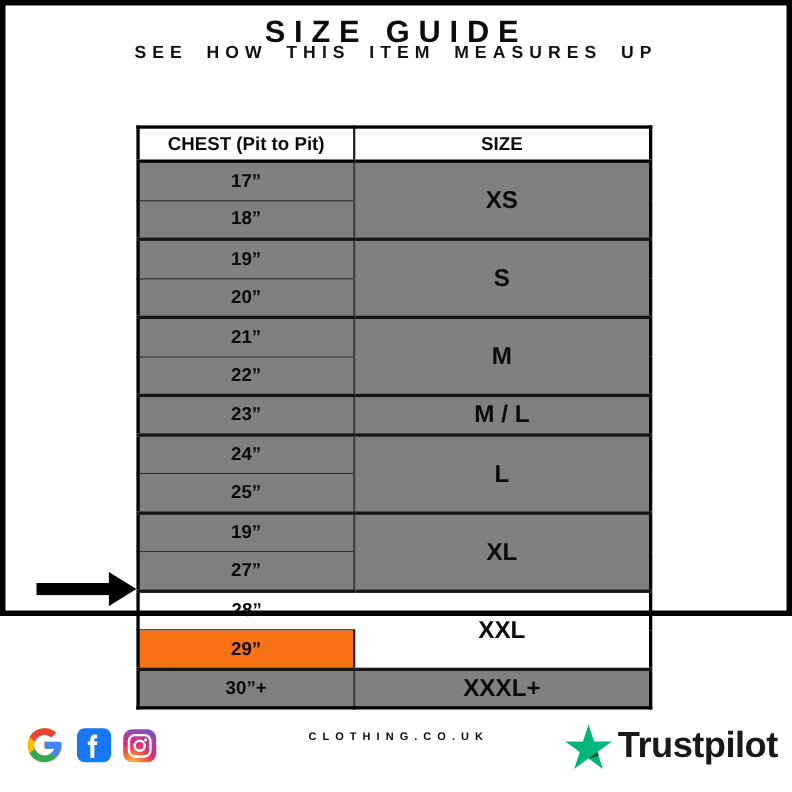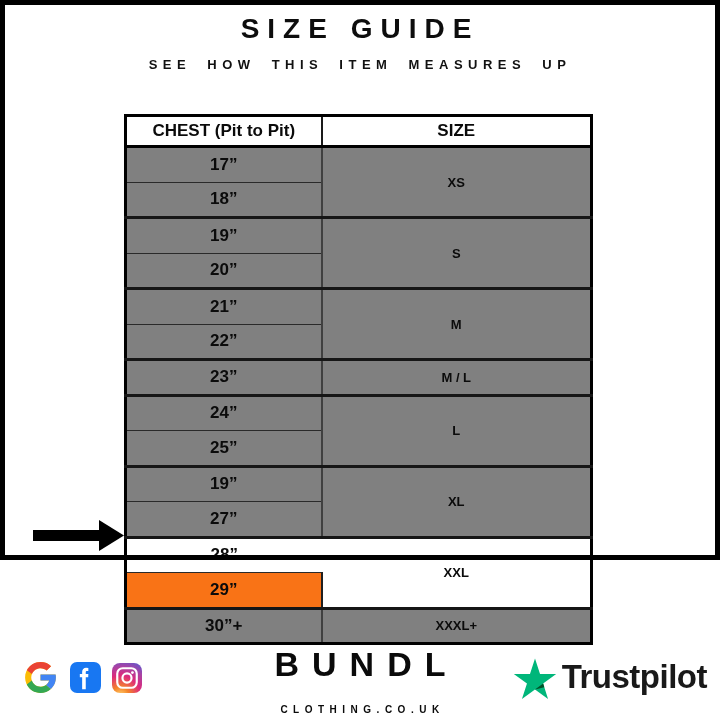--- a/index.html
+++ b/index.html
@@ -4,33 +4,33 @@
 <style>
   * { margin:0; padding:0; box-sizing:border-box; }
   html,body { width:720px; height:720px; background:#fff; overflow:hidden;
               font-family:"Liberation Sans","DejaVu Sans",sans-serif; }
   .canvas { position:relative; width:720px; height:560px; background:#fff; }
   .frame { position:absolute; inset:0; border:5px solid #000; pointer-events:none; z-index:50; }
 
   
   .title { position:absolute; top:13px; left:0; width:100%; text-align:center;
            font-size:28px; font-weight:bold; letter-spacing:8px; color:#0d0d0d; }
-  .subtitle { position:absolute; top:57px; left:0; width:100%; text-align:center;
-              font-size:13px; font-weight:bold; letter-spacing:5.5px; word-spacing:7px; color:#111; }
+  .subtitle { position:absolute; top:40px; left:0; width:100%; text-align:center;
+              font-size:16px; font-weight:bold; letter-spacing:5.5px; word-spacing:7px; color:#111; }
 
   
   .size-table-wrap { position:absolute; left:124px; top:94px;margin-top:20px; }
   table { border-collapse:collapse; table-layout:fixed; border:3px solid #000; }
   col.c1 { width:196px; } col.c2 { width:270px; }
   th, td { text-align:center; vertical-align:middle; color:#0b0b0b; }
   th { background:#fff; height:31px; font-size:17px; font-weight:bold;
        border-bottom:3px solid #000; }
   th.chest { border-right:2px solid #1a1a1a; }
   td { background:#808080; height:35.5px; font-size:17px; font-weight:bold; }
-  td.size { font-size:13px; }
+  td.size { font-size:22px; }
   td.chest { border-right:2px solid #404040; }
   tr.grp td { border-top:3px solid #161616; }        
   tr.sub td.chest { border-top:1.5px solid #2a2a2a; } 
   tr.hl td { background:#fff; }                       
   td.hl-chest { border-right:none; background:#fff; }
   td.hl-size  { background:#fff; border-left:none; }
   td.gray-under { background:#f97316; border-right:2px solid #1f1f1f; }
 
   
   .arrow { position:absolute; left:33px; top:520px; width:91px; height:31px; }
@@ -158,21 +158,20 @@
     <div class="ig-icon">
       <svg viewBox="0 0 24 24" aria-hidden="true">
         <rect x="3" y="3" width="18" height="18" rx="5" fill="none" stroke="#fff" stroke-width="2"></rect>
         <circle cx="12" cy="12" r="4.2" fill="none" stroke="#fff" stroke-width="2"></circle>
         <circle cx="17" cy="7" r="1.3" fill="#fff"></circle>
       </svg>
     </div>
   </div>
 
   <div class="brand">
-    <div class="brand-name">BUNDL</div>
     <div class="brand-domain">CLOTHING.CO.UK</div>
   </div>
 
   <div class="trustpilot">
     <svg class="tp-star" viewBox="0 0 48 46" aria-hidden="true">
       <path fill="#00B67A" d="M47.2 17.6H29.5L24 .6l-5.5 17H.8l14.4 10.4-5.5 17L24 34.5 38.3 45l-5.4-17 14.3-10.4z"></path>
       <path fill="#005128" d="M24 34.5l10.2-2.6-1.3-3.9-8.9 6.5z"></path>
     </svg>
     <span class="tp-text">Trustpilot</span>
   </div>

